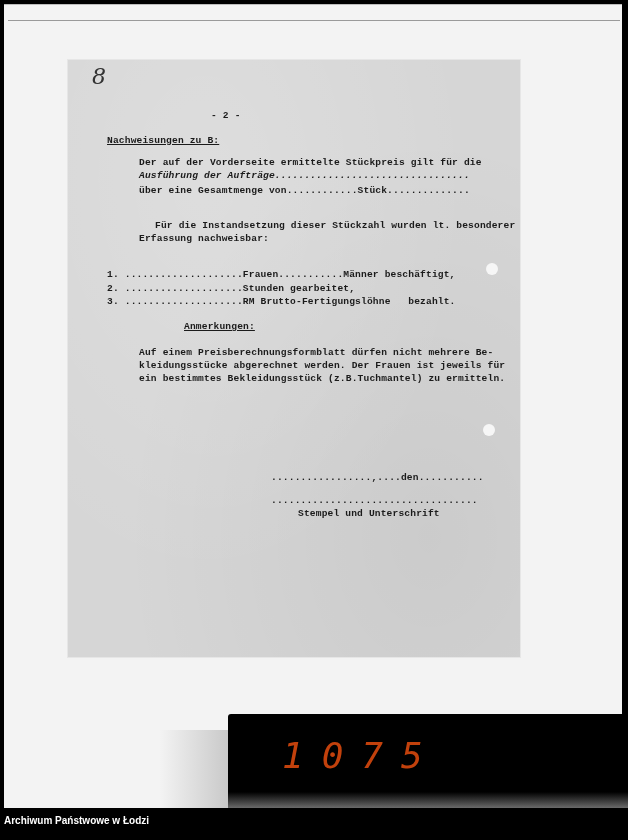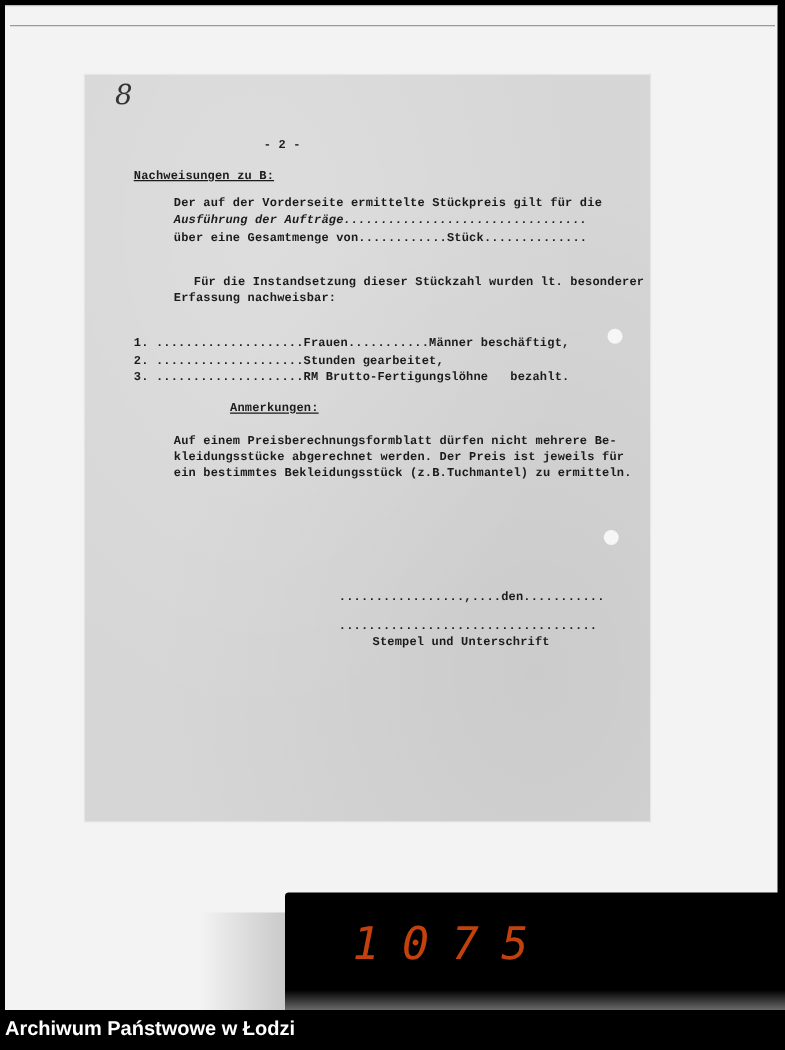--- a/index.html
+++ b/index.html
@@ -53,21 +53,21 @@
     }
     .shadow-ramp {
       position: absolute; left: 160px; top: 730px; width: 70px; height: 78px;
       background: linear-gradient(90deg, #f3f3f3, #c8c8c8);
     }
     .footer {
       position: absolute; left: 0; top: 808px; width: 628px; height: 32px; background: #000;
     }
     .footer-text {
       position: absolute; left: 4px; top: 815px;
-      font-family: "Liberation Sans", sans-serif; font-weight: bold; font-size: 16px; color: #fff;
+      font-family: "Liberation Sans", sans-serif; font-weight: bold; font-size: 10px; color: #fff;
     }
   </style>
 </head>
 <body>
 
 <div class="scan-bg"></div>
 <div class="scan-topline"></div>
 
 <div class="paper"></div>
 <div class="punch" style="left:486px; top:263px;"></div>
@@ -85,21 +85,21 @@
 <div class="tw" style="left:155px; top:219px;">Für die Instandsetzung dieser Stückzahl wurden lt. besonderer</div>
 <div class="tw" style="left:139px; top:232px;">Erfassung nachweisbar:</div>
 
 <div class="tw" style="left:107px; top:268px;">1. ....................Frauen...........Männer beschäftigt,</div>
 <div class="tw" style="left:107px; top:282px;">2. ....................Stunden gearbeitet,</div>
 <div class="tw" style="left:107px; top:295px;">3. ....................RM Brutto-Fertigungslöhne   bezahlt.</div>
 
 <div class="tw ul" style="left:136px; top:320px;margin-left:48px;">Anmerkungen:</div>
 
 <div class="tw" style="left:139px; top:346px;">Auf einem Preisberechnungsformblatt dürfen nicht mehrere Be-</div>
-<div class="tw" style="left:139px; top:359px;">kleidungsstücke abgerechnet werden. Der Preis ist jeweils für</div>
+<div class="tw" style="left:139px; top:359px;">kleidungsstücke abgerechnet werden. Der Frauen ist jeweils für</div>
 <div class="tw" style="left:139px; top:372px;">ein bestimmtes Bekleidungsstück (z.B.Tuchmantel) zu ermitteln.</div>
 
 <div class="tw" style="left:271px; top:471px;">.................,....den...........</div>
 <div class="tw" style="left:271px; top:494px;">...................................</div>
 <div class="tw" style="left:298px; top:507px;">Stempel und Unterschrift</div>
 
 <div class="shadow-ramp"></div>
 <div class="counter-strip">
   <div class="shade"></div>
 </div>

